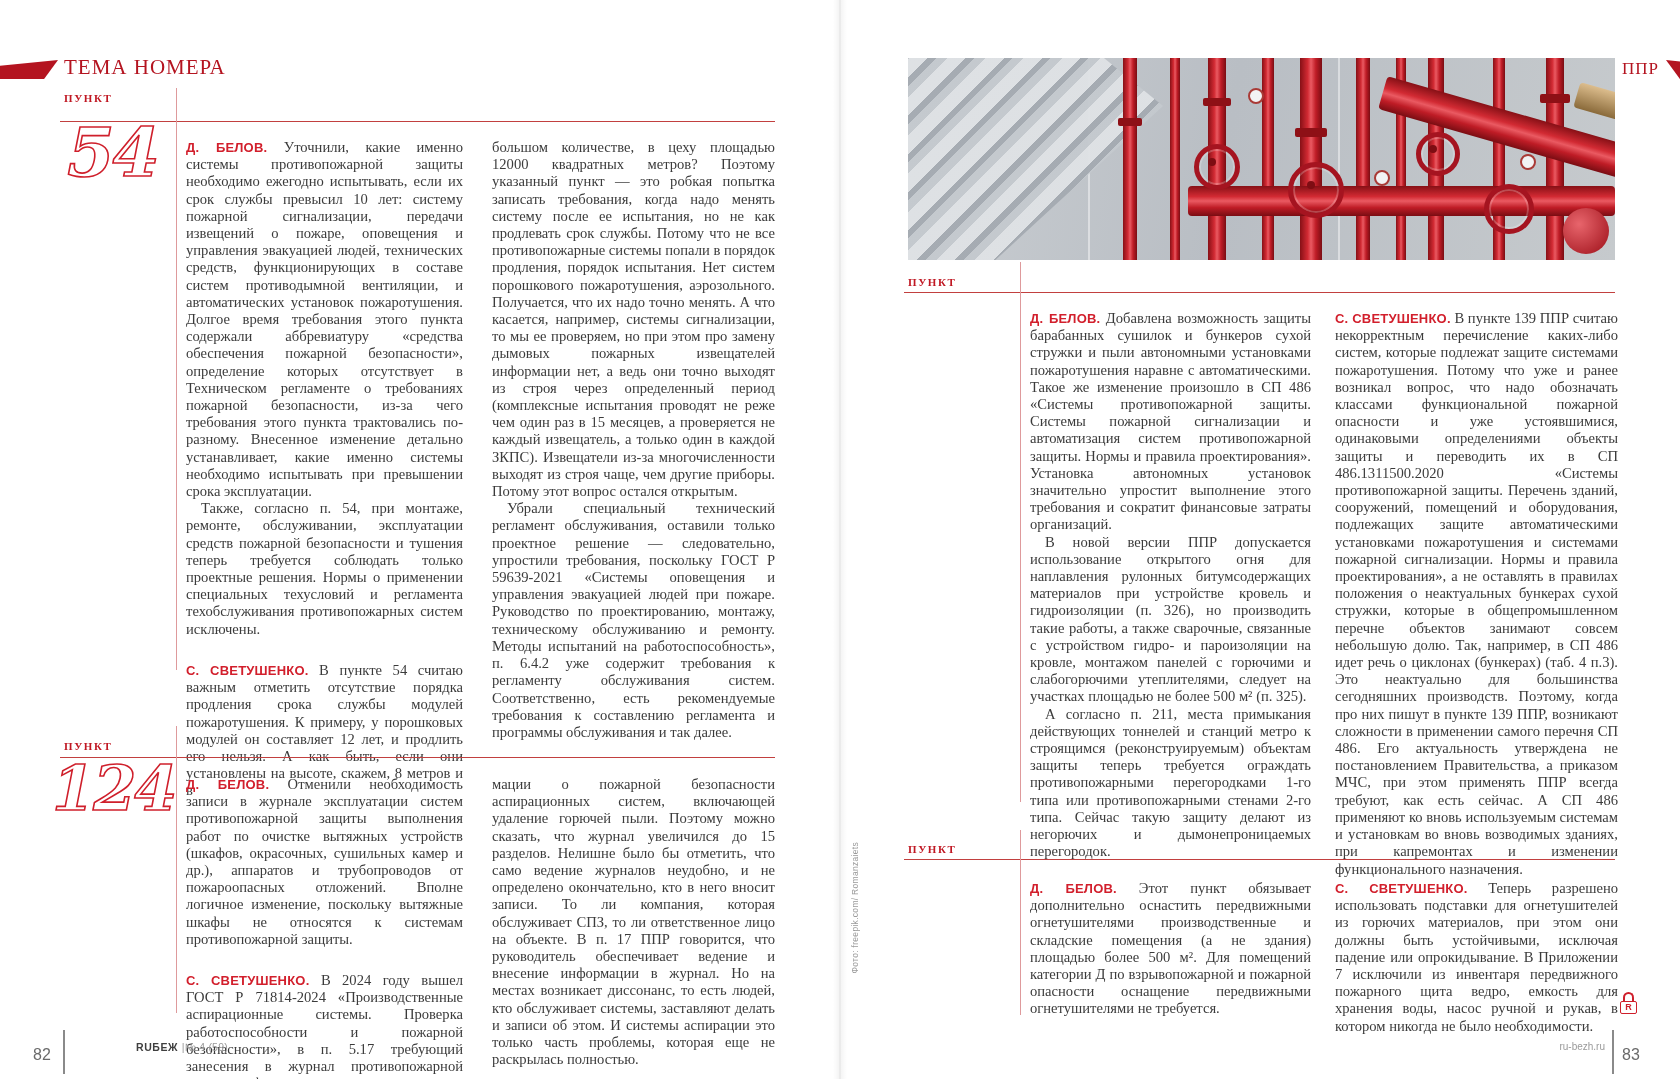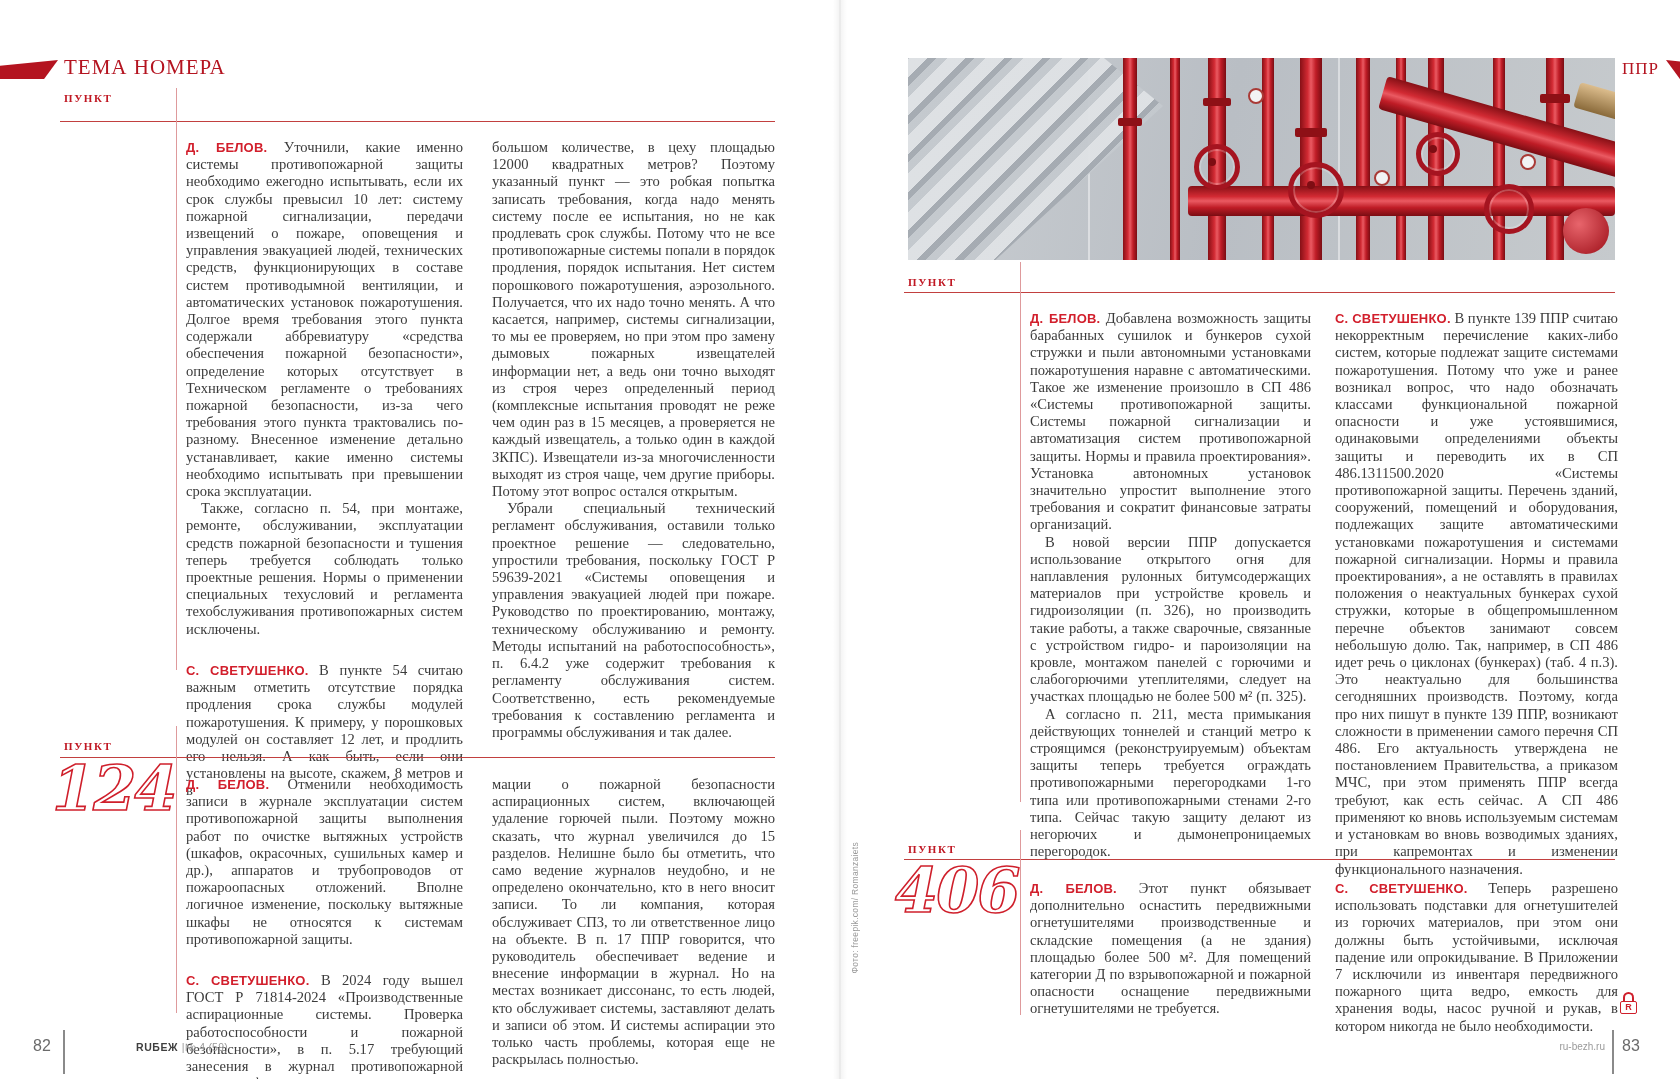--- a/index.html
+++ b/index.html
@@ -44,40 +44,41 @@
   .fl{position:absolute;background:#8e1016;border-radius:2px;}
   .wheel{position:absolute;border:5px solid #a51420;border-radius:50%;
          box-shadow:inset 0 0 0 2px rgba(255,255,255,.22);}
   .hub{position:absolute;background:#7e0d13;border-radius:50%;width:8px;height:8px;}
   .gauge{position:absolute;width:12px;height:12px;background:#f2f3f4;border:2px solid #a93a36;border-radius:50%;}
   .brass{position:absolute;background:linear-gradient(#dcbd8d,#8a6a3a);border-radius:4px;}
   .flange{position:absolute;border-radius:50%;background:radial-gradient(circle at 35% 35%,#e8656c,#9d0f18);}
   
   .credit{position:absolute;left:10px;top:842px;writing-mode:vertical-rl;transform:rotate(180deg);
           font-family:"Liberation Sans",sans-serif;font-size:8.5px;color:#9a9a9a;letter-spacing:.3px;}
-  .fnum{position:absolute;font-family:"Liberation Sans",sans-serif;font-size:16px;color:#6a6a6a;}
+  .fnum{position:absolute;font-family:"Liberation Sans",sans-serif;font-size:16px;color:#6a6a6a;margin-top:9px;}
   .fbar{position:absolute;width:2px;height:44px;background:#8a8a8a;top:1030px;}
   .fbrand{position:absolute;font-family:"Liberation Sans",sans-serif;font-size:10.5px;color:#3f3f3f;font-weight:700;letter-spacing:.6px;}
   .fissue{font-weight:400;color:#9a9a9a;letter-spacing:.2px;}
   .fsite{position:absolute;font-family:"Liberation Sans",sans-serif;font-size:10px;color:#9a9a9a;}
   .lock{position:absolute;left:780px;top:992px;width:17px;}
   .lock .sh{width:11px;height:9px;border:2px solid #cf1f2b;border-bottom:none;border-radius:6px 6px 0 0;margin:0 auto;box-sizing:border-box;}
   .lock .bd{width:17px;height:13px;border:1.5px solid #cf1f2b;border-radius:2px;box-sizing:border-box;
             color:#cf1f2b;font-family:"Liberation Sans",sans-serif;font-weight:700;font-size:9px;text-align:center;line-height:11px;}
 </style>
 </head>
 <body>
 
 <section class="page" id="pageL">
   <div class="arrow arrowL"></div>
   <div class="hdr hdrL">ТЕМА НОМЕРА</div>
 
   <div class="kicker" style="left:64px;top:92px;">ПУНКТ</div>
   <div class="hrule" style="left:60px;top:121px;width:715px;"></div>
   <div class="vline" style="left:176px;top:88px;height:582px;"></div>
+  <div class="bignum n2" style="left:55px;top:112px;width:115px;">54</div>
 
   <div class="col" style="left:186px;top:139px;width:277px;">
     <p><span class="spk">Д. БЕЛОВ.</span> <span>Уточнили, какие именно системы противопожарной защиты необходимо ежегодно испытывать, если их срок службы превысил 10 лет: систему пожарной сигнализации, передачи извещений о пожаре, оповещения и управления эвакуацией людей, технических средств, функционирующих в составе систем противодымной вентиляции, и автоматических установок пожаротушения. Долгое время требования этого пункта содержали аббревиатуру «средства обеспечения пожарной безопасности», определение которых отсутствует в Техническом регламенте о требованиях пожарной безопасности, из-за чего требования этого пункта трактовались по-разному. Внесенное изменение детально устанавливает, какие именно системы необходимо испытывать при превышении срока эксплуатации.</span></p>
     <p class="ind"><span>Также, согласно п. 54, при монтаже, ремонте, обслуживании, эксплуатации средств пожарной безопасности и тушения теперь требуется соблюдать только проектные решения. Нормы о применении специальных техусловий и регламента техобслуживания противопожарных систем исключены.</span></p>
     <p class="gap"><span class="spk">С. СВЕТУШЕНКО.</span> <span>В пункте 54 считаю важным отметить отсутствие порядка продления срока службы модулей пожаротушения. К примеру, у порошковых модулей он составляет 12 лет, и продлить его нельзя. А как быть, если они установлены на высоте, скажем, 8 метров и в</span></p>
   </div>
   <div class="col" style="left:492px;top:139px;width:283px;">
     <p><span>большом количестве, в цеху площадью 12000 квадратных метров? Поэтому указанный пункт — это робкая попытка записать требования, когда надо менять систему после ее испытания, но не как продлевать срок службы. Потому что не все противопожарные системы попали в порядок продления, порядок испытания. Нет систем порошкового пожаротушения, аэрозольного. Получается, что их надо точно менять. А что касается, например, системы сигнализации, то мы ее проверяем, но при этом про замену дымовых пожарных извещателей информации нет, а ведь они точно выходят из строя через определенный период (комплексные испытания проводят не реже чем один раз в 15 месяцев, а проверяется не каждый извещатель, а только один в каждой ЗКПС). Извещатели из-за многочисленности выходят из строя чаще, чем другие приборы. Потому этот вопрос остался открытым.</span></p>
     <p class="ind"><span>Убрали специальный технический регламент обслуживания, оставили только проектное решение — следовательно, упростили требования, поскольку ГОСТ Р 59639-2021 «Системы оповещения и управления эвакуацией людей при пожаре. Руководство по проектированию, монтажу, техническому обслуживанию и ремонту. Методы испытаний на работоспособность», п. 6.4.2 уже содержит требования к регламенту обслуживания систем. Соответственно, есть рекомендуемые требования к составлению регламента и программы обслуживания и так далее.</span></p>
   </div>
@@ -148,21 +149,20 @@
     <p class="ind"><span>В новой версии ППР допускается использование открытого огня для наплавления рулонных битумсодержащих материалов при устройстве кровель и гидроизоляции (п. 326), но производить такие работы, а также сварочные, связанные с устройством гидро- и пароизоляции на кровле, монтажом панелей с горючими и слабогорючими утеплителями, следует на участках площадью не более 500 м² (п. 325).</span></p>
     <p class="ind"><span>А согласно п. 211, места примыкания действующих тоннелей и станций метро к строящимся (реконструируемым) объектам защиты теперь требуется ограждать противопожарными перегородками 1-го типа или противопожарными стенами 2-го типа. Сейчас такую защиту делают из негорючих и дымонепроницаемых перегородок.</span></p>
   </div>
   <div class="col" style="left:495px;top:310px;width:283px;">
     <p><span class="spk">С. СВЕТУШЕНКО.</span> <span>В пункте 139 ППР считаю некорректным перечисление каких-либо систем, которые подлежат защите системами пожаротушения. Потому что уже и ранее возникал вопрос, что надо обозначать классами функциональной пожарной опасности и уже устоявшимися, одинаковыми определениями объекты защиты и переводить их в СП 486.1311500.2020 «Системы противопожарной защиты. Перечень зданий, сооружений, помещений и оборудования, подлежащих защите автоматическими установками пожаротушения и системами пожарной сигнализации. Нормы и правила проектирования», а не оставлять в правилах положения о неактуальных бункерах сухой стружки, которые в общепромышленном перечне объектов занимают совсем небольшую долю. Так, например, в СП 486 идет речь о циклонах (бункерах) (таб. 4 п.3). Это неактуально для большинства сегодняшних производств. Поэтому, когда про них пишут в пункте 139 ППР, возникают сложности в применении самого перечня СП 486. Его актуальность утверждена не постановлением Правительства, а приказом МЧС, при этом применять ППР всегда требуют, как есть сейчас. А СП 486 применяют ко вновь используемым системам и установкам во вновь возводимых зданиях, при капремонтах и изменении функционального назначения.</span></p>
   </div>
 
   <div class="kicker" style="left:68px;top:843px;">ПУНКТ</div>
   <div class="hrule" style="left:64px;top:859px;width:711px;"></div>
   <div class="vline" style="left:180px;top:830px;height:185px;"></div>
-  <div class="bignum n3" style="left:55px;top:854px;width:122px;">406</div>
 
   <div class="col" style="left:190px;top:880px;width:281px;">
     <p><span class="spk">Д. БЕЛОВ.</span> <span>Этот пункт обязывает дополнительно оснастить передвижными огнетушителями производственные и складские помещения (а не здания) площадью более 500 м². Для помещений категории Д по взрывопожарной и пожарной опасности оснащение передвижными огнетушителями не требуется.</span></p>
   </div>
   <div class="col" style="left:495px;top:880px;width:283px;">
     <p><span class="spk">С. СВЕТУШЕНКО.</span> <span>Теперь разрешено использовать подставки для огнетушителей из горючих материалов, при этом они должны быть устойчивыми, исключая падение или опрокидывание. В Приложении 7 исключили из инвентаря передвижного пожарного щита ведро, емкость для хранения воды, насос ручной и рукав, в котором никогда не было необходимости.</span></p>
   </div>
 
   <div class="credit">Фото: freepik.com/ Romanzaiets</div>
 

